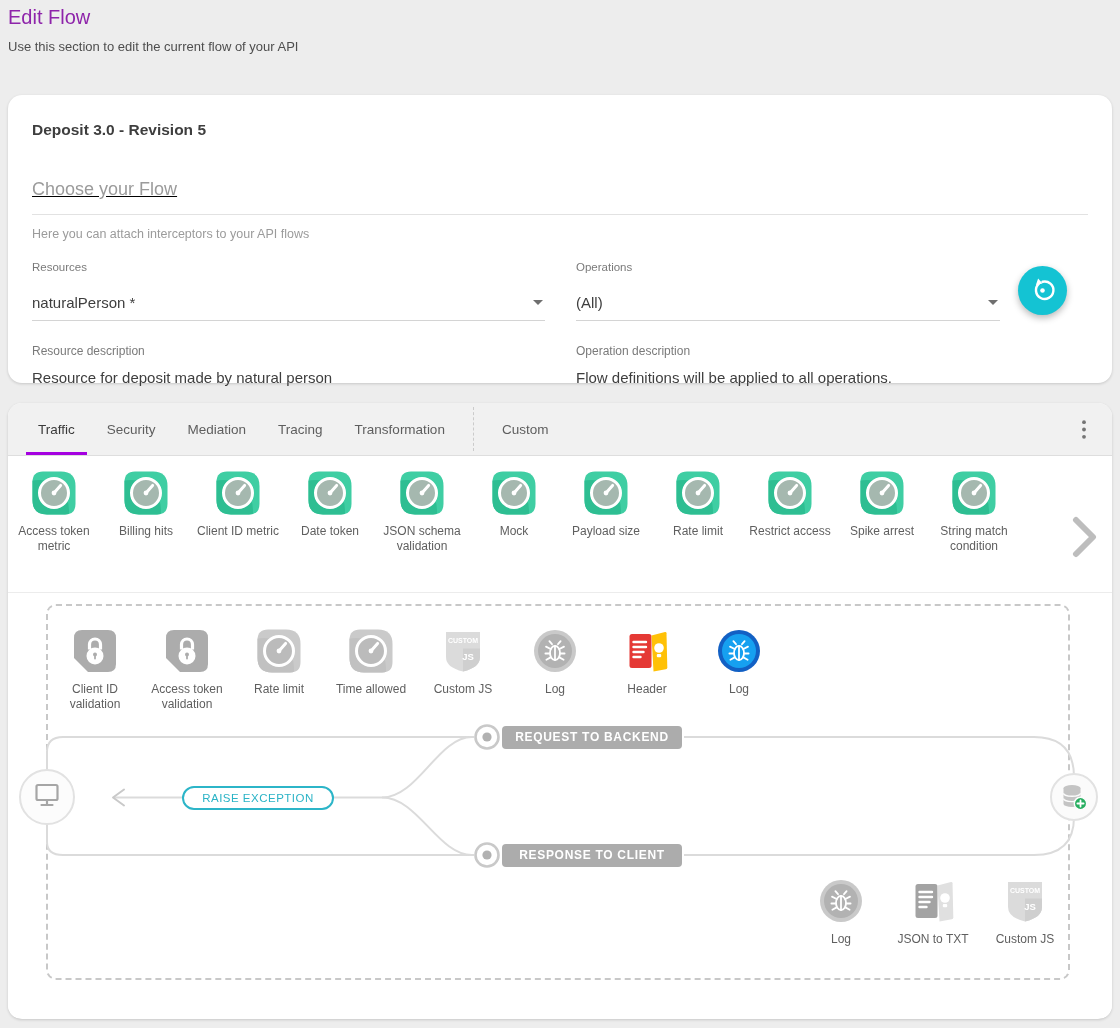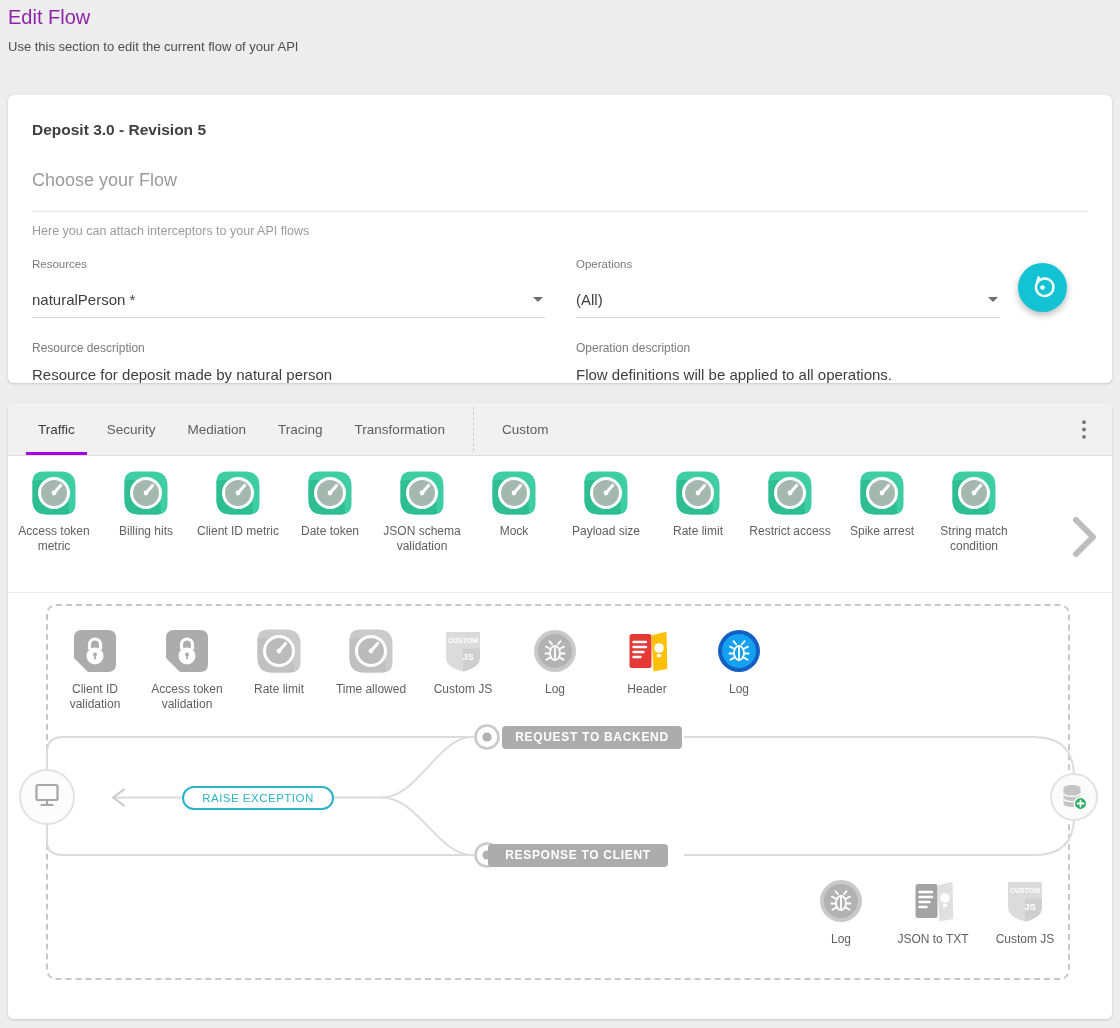--- a/index.html
+++ b/index.html
@@ -8,24 +8,24 @@
     background:#EDEDED;
     font-family:"Liberation Sans",sans-serif;
     -webkit-font-smoothing:antialiased;
   }
   
   .page-header{padding:6px 8px 0;}
   .page-title{margin:0;font-size:20px;font-weight:500;color:#8E24AA;}
   .page-sub{margin:10px 0 0;font-size:13px;color:#4E4E4E;}
 
   
-  .card{background:#fff;border-radius:6px;margin:0 8px;box-shadow:0 1px 3px rgba(0,0,0,.16);}
+  .card{background:#fff;border-radius:14px;margin:0 8px;box-shadow:0 1px 3px rgba(0,0,0,.16);}
   .card-top{margin-top:41px;height:288px;box-sizing:border-box;padding:22px 24px 0;}
   .rev-heading{font-size:15.5px;font-weight:bold;color:#3E3E3E;margin:4px 0 0;}
-  .section-head{margin-top:31px;border-bottom:1px solid #E2E2E2;padding-bottom:20px;}
+  .section-head{margin-top:40px;border-bottom:1px solid #E2E2E2;padding-bottom:14px;text-decoration:underline;}
   .section-title{margin:0;font-size:18px;font-weight:400;color:#9B9B9B;}
   .muted{margin:12px 0 0;font-size:12.5px;color:#9B9B9B;}
 
   .fields-row{display:flex;margin-top:20px;align-items:flex-start;}
   .w1{width:513px;margin-right:31px;}
   .w2{width:424px;}
   .field label{display:block;font-size:11.5px;color:#7A7A7A;}
   .field-value{position:relative;margin-top:14px;padding:7px 18px 9px 0;border-bottom:1px solid #D4D4D4;
     font-size:15px;color:#3E3E3E;cursor:pointer;}
   .caret{position:absolute;right:2px;top:13px;width:0;height:0;
@@ -58,21 +58,21 @@
   .flow-zone{position:relative;height:425px;background:#fff;}
   .flow-dashed{position:absolute;left:38px;top:11px;width:1020px;height:372px;
     border:2px dashed #C8C8C8;border-radius:10px;}
   .flow-lines{position:absolute;left:0;top:0;width:1104px;height:425px;}
   .row-request{position:absolute;left:41px;top:36px;display:flex;}
   .row-response{position:absolute;left:787px;top:286px;display:flex;}
 
   .pill{position:absolute;width:180px;height:23px;background:#ACACAC;border-radius:4px;
     color:#fff;font-size:12px;font-weight:bold;letter-spacing:.7px;text-align:center;line-height:23px;}
   .pill-request{left:494px;top:133px;}
-  .pill-response{left:480px;top:251px;text-align:center;}
+  .pill-response{left:494px;top:251px;text-align:center;}
   .pill-raise{position:absolute;left:174px;top:193px;width:152px;height:24px;box-sizing:border-box;
     border:2px solid #2CB5C8;border-radius:13px;color:#2AB3C6;font-size:11.5px;letter-spacing:.5px;
     text-align:center;line-height:20px;background:#fff;}
 
   
   .ic-gauge-teal{--g1:#3FCEA3;--g1d:#2EBE92;--g2:#A5B8AF;}
   .ic-gauge-gray{--g1:#CACACA;--g1d:#C1C1C1;--g2:#BBBBBB;}
   .ic-log-gray{--l1:#C9C9C9;--l2:#B2B2B2;}
   .ic-log-blue{--l1:#1260C4;--l2:#16A0F0;}
   .ic-doc-color{--d1:#E53935;--d2:#FFC107;}

